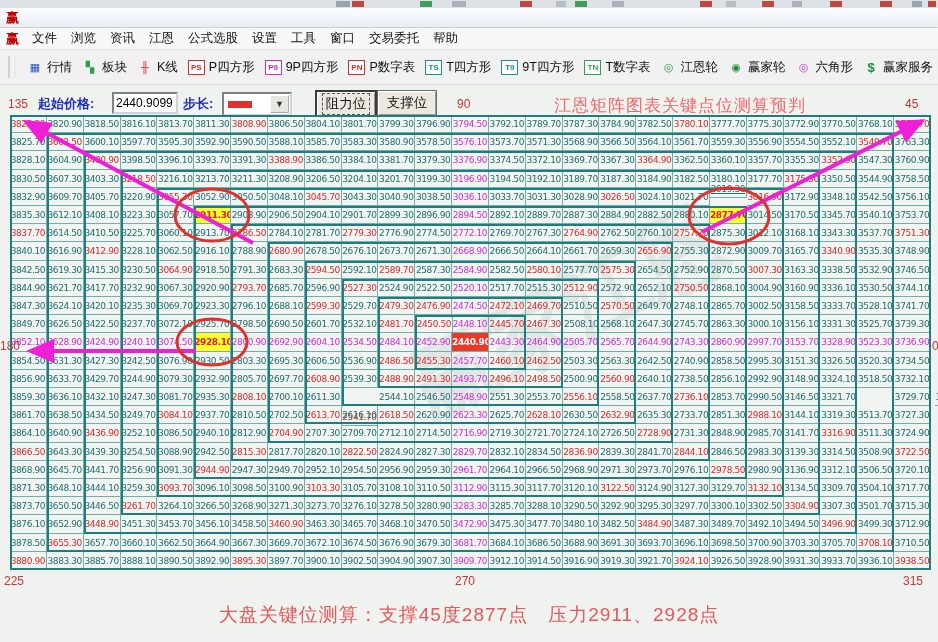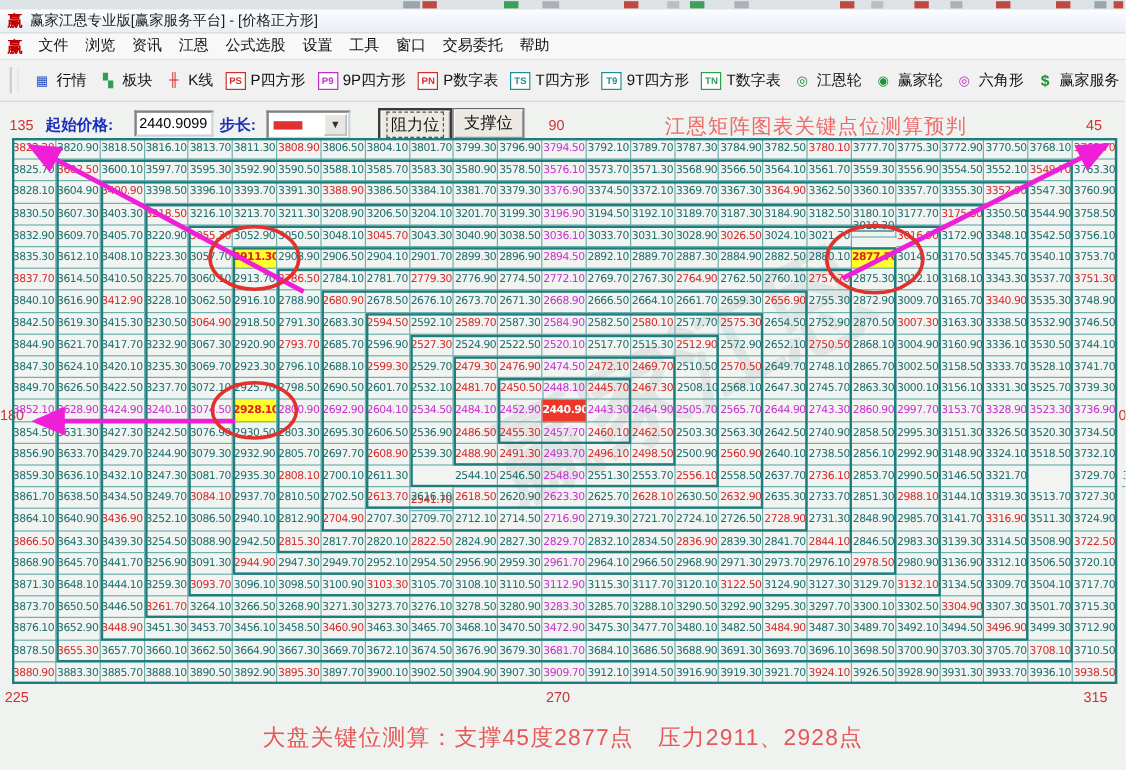--- a/index.html
+++ b/index.html
@@ -67,21 +67,20 @@
       <div class="chip" style="left: 762px; width: 12px; background: rgb(192, 72, 63);"></div>
       <div class="chip" style="left: 792px; width: 10px; background: rgb(170, 178, 184);"></div>
       <div class="chip" style="left: 830px; width: 12px; background: rgb(192, 72, 63);"></div>
       <div class="chip" style="left: 880px; width: 12px; background: rgb(192, 72, 63);"></div>
       <div class="chip" style="left: 912px; width: 10px; background: rgb(154, 164, 171);"></div>
       <div class="chip" style="left: 928px; width: 8px; background: rgb(192, 72, 63);"></div>
     </div>
 
   <div id="titlebar">
     <span class="logo">赢</span>
-    <span id="title-text">赢家江恩专业版[赢家服务平台] - [价格正方形]</span>
   </div>
 
   <div id="menubar">
     <span class="logo">赢</span>
   <span class="menu-item">文件</span>
       <span class="menu-item">浏览</span>
       <span class="menu-item">资讯</span>
       <span class="menu-item">江恩</span>
       <span class="menu-item">公式选股</span>
       <span class="menu-item">设置</span>

